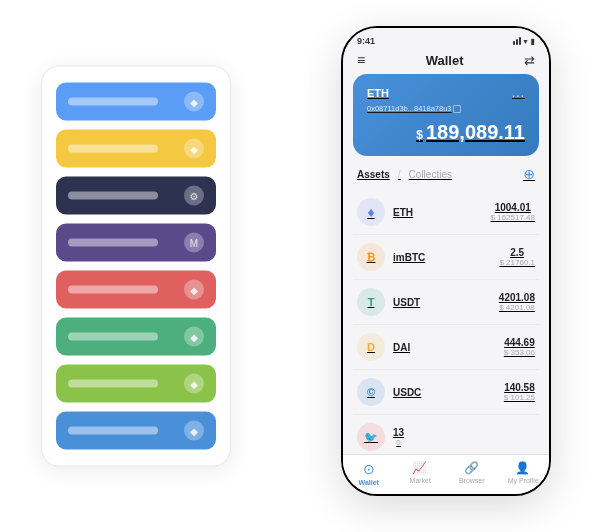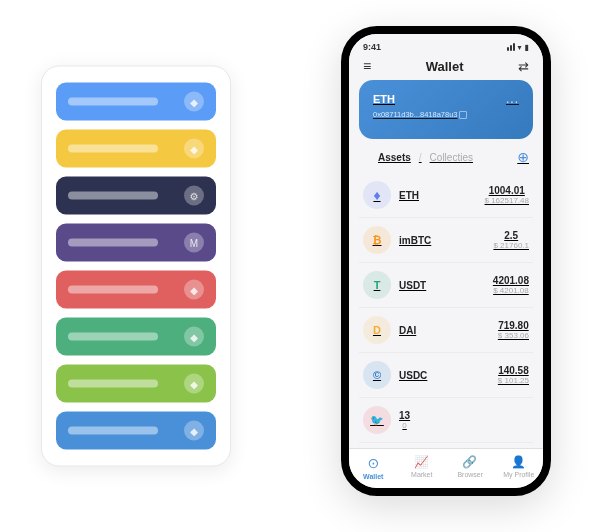--- a/index.html
+++ b/index.html
@@ -82,21 +82,21 @@
 
     
     .phone {
       position: absolute;
       right: 30px;
       top: 10px;
       width: 210px;
       height: 470px;
       background: #f5f5f7;
       border-radius: 36px;
-      border: 8px solid #000000;
+      border: 2px solid #000000;
       box-shadow: 0 10px 40px rgba(0,0,0,0.15);
       overflow: hidden;
       z-index: 2;
       display: flex;
       flex-direction: column;
     }
 
     .phone-top-bar {
       background: #f5f5f7;
       padding: 8px 14px 0;
@@ -166,21 +166,20 @@
 
     .eth-balance { font-size: 20px; font-weight: 700; text-align: right; }
     .eth-currency { font-size: 12px; margin-right: 3px; }
 
     
     .assets-header {
       padding: 0 14px 8px;
       display: flex;
       align-items: center;
       justify-content: space-between;
-      margin-left: 15px;
     }
 
     .assets-tabs { display: flex; gap: 8px; align-items: center; }
     .assets-tab-active { font-size: 10px; font-weight: 600; color: #222; }
     .assets-tab-separator { color: #ccc; font-size: 10px; }
     .assets-tab-inactive { font-size: 10px; color: #aaa; }
     .assets-add { font-size: 14px; color: #4a90d9; cursor: pointer; }
 
     
     .asset-list { padding: 0 10px; }
@@ -308,20 +307,23 @@
 
       <div class="eth-card">
         <div class="eth-card-header">
           <span class="eth-symbol">ETH</span>
           <span class="eth-more">...</span>
         </div>
         <div class="eth-address">
           <span>0x08711d3b...8418a78u3</span>
           <span class="eth-address-copy"></span>
         </div>
+        <div class="eth-balance">
+          <span class="eth-currency">$</span><span>189,089.11</span>
+        </div>
       </div>
 
       <div class="assets-header">
         <div class="assets-tabs">
           <span class="assets-tab-active">Assets</span>
           <span class="assets-tab-separator">/</span>
           <span class="assets-tab-inactive">Collecties</span>
         </div>
         <span class="assets-add">⊕</span>
       </div>
@@ -360,21 +362,21 @@
             <div class="asset-usd">$ 4201.08</div>
           </div>
         </div>
 
         <div class="asset-row">
           <div class="asset-icon icon-dai" style="font-size:11px;font-weight:700;">D</div>
           <div class="asset-name-col">
             <div class="asset-name">DAI</div>
           </div>
           <div class="asset-values">
-            <div class="asset-amount">719.80</div>
+            <div class="asset-amount">444.69</div>
             <div class="asset-usd">$ 353.06</div>
           </div>
         </div>
 
         <div class="asset-row">
           <div class="asset-icon icon-usdc" style="font-size:11px;">©</div>
           <div class="asset-name-col">
             <div class="asset-name">USDC</div>
           </div>
           <div class="asset-values">

